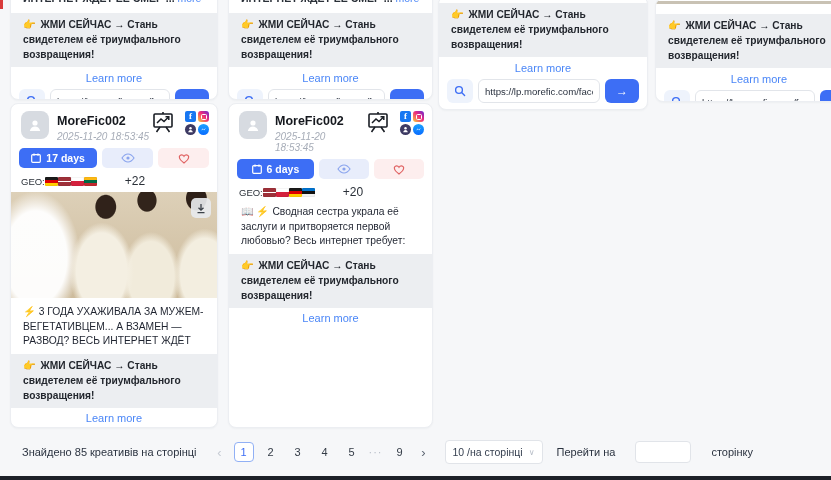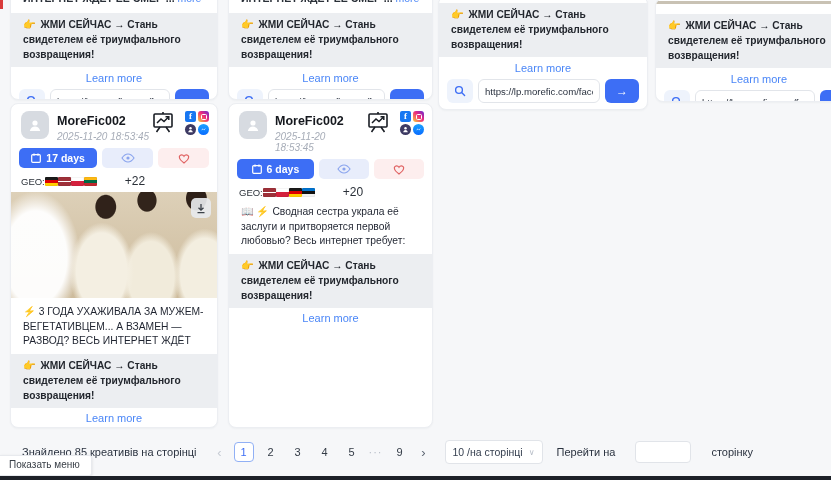--- a/index.html
+++ b/index.html
@@ -370,16 +370,15 @@
         <span>10 /на сторінці</span>
         <span class="chev">∨</span>
       </span>
     <span class="pg-goto">
       <span>Перейти на</span>
       <input class="goto-input" style="">
       <span>сторінку</span>
     </span>
   </div>
 
-  <div class="menu-tip">Показать меню</div>
   <div class="bottom-bar"></div>
 
 </div>
 
 </body></html>

